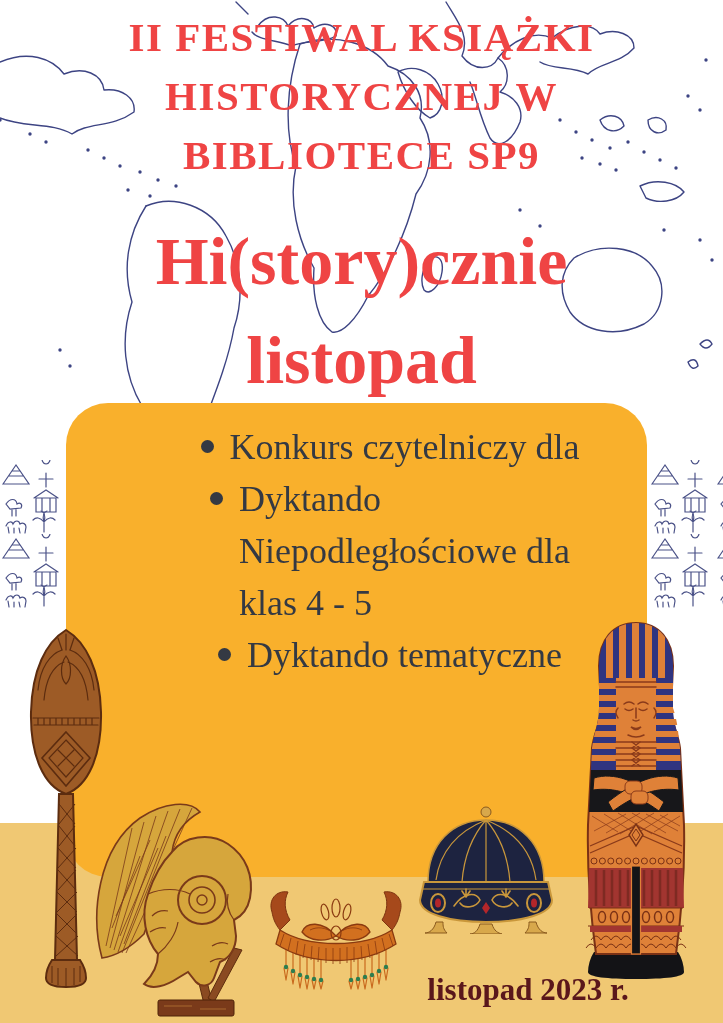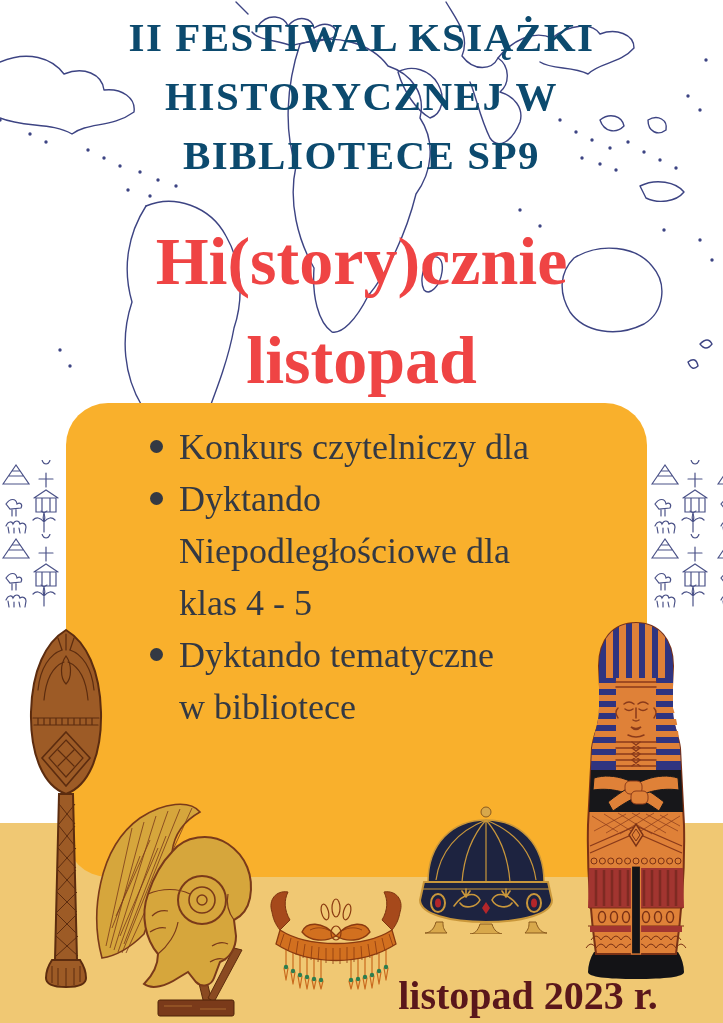--- a/index.html
+++ b/index.html
@@ -10,31 +10,31 @@
   
   #map-layer{left:0;top:0;width:723px;height:440px;z-index:1;}
   .hiero-band{top:460px;height:148px;z-index:1;}
   #hiero-left{left:0;width:65px;}
   #hiero-right{left:649px;width:74px;}
   #tan-band{left:0;top:823px;width:723px;height:200px;background:#F0C873;z-index:1;}
   #orange-box{left:66px;top:403px;width:581px;height:474px;background:#F9B02C;border-radius:42px;z-index:2;}
 
   
   #event-title{left:0;top:8px;width:723px;text-align:center;z-index:3;
-    color:#0c4a6e;font-weight:bold;font-size:41px;line-height:59px;letter-spacing:1.5px;}
+    color:#ef4444;font-weight:bold;font-size:41px;line-height:59px;letter-spacing:1.5px;}
   #event-title span{display:block;}
   #main-heading{left:0;top:212px;width:723px;text-align:center;z-index:3;
     color:#ef4444;font-weight:bold;font-size:68px;line-height:99px;}
   #main-heading span{display:block;}
   #program-list{left:150px;top:421px;width:480px;z-index:3;color:#343943;font-size:36px;z-index:3;}
-  .item{display:flex;align-items:flex-start;}
+  .item{display:flex;align-items:flex-start;justify-content:center;}
   .dot{flex:0 0 13px;width:13px;height:13px;border-radius:50%;background:#343943;margin-top:19px;margin-right:16px;}
   .item-text .ln{display:block;line-height:52px;}
   #date-text{left:528px;top:972px;transform:translateX(-50%);white-space:nowrap;z-index:5;
-    color:#5A171B;font-weight:bold;font-size:40px;letter-spacing:0px;}
+    color:#5A171B;font-weight:bold;font-size:31px;letter-spacing:0px;}
 
   
   .illus{z-index:4;}
   #club{left:24px;top:626px;width:84px;height:372px;}
   #helmet{left:92px;top:796px;width:170px;height:222px;}
   #tiara{left:262px;top:886px;width:148px;height:104px;}
   #crown{left:416px;top:804px;width:140px;height:130px;}
   #sarco{left:574px;top:620px;width:124px;height:360px;}
 </style>
 </head>
@@ -157,21 +157,20 @@
       <div class="item-text">
         <span class="ln">Dyktando</span>
         <span class="ln">Niepodległościowe dla</span>
         <span class="ln">klas 4 - 5</span>
       </div>
     </div>
     <div class="item">
       <span class="dot"></span>
       <div class="item-text">
         <span class="ln">Dyktando tematyczne</span>
-        <span class="ln">w bibliotece</span>
       </div>
     </div>
   </div>
 
   <div class="abs illus" id="club">
     <svg width="84" height="372" viewBox="0 0 84 372">
       <path d="M42,4 C62,16 76,44 77,86 C78,130 64,160 42,168 C20,160 6,130 7,86 C8,44 22,16 42,4 Z" fill="#9D5B26" stroke="#5C2C0F" stroke-width="2"></path>
       <g fill="none" stroke="#5C2C0F" stroke-width="1.2" stroke-linecap="round">
         <path d="M34,12 L38,24 M42,8 V24 M50,12 L46,24"></path>
         <path d="M14,64 C16,42 26,28 38,24 M20,74 C22,52 30,40 40,36"></path>

